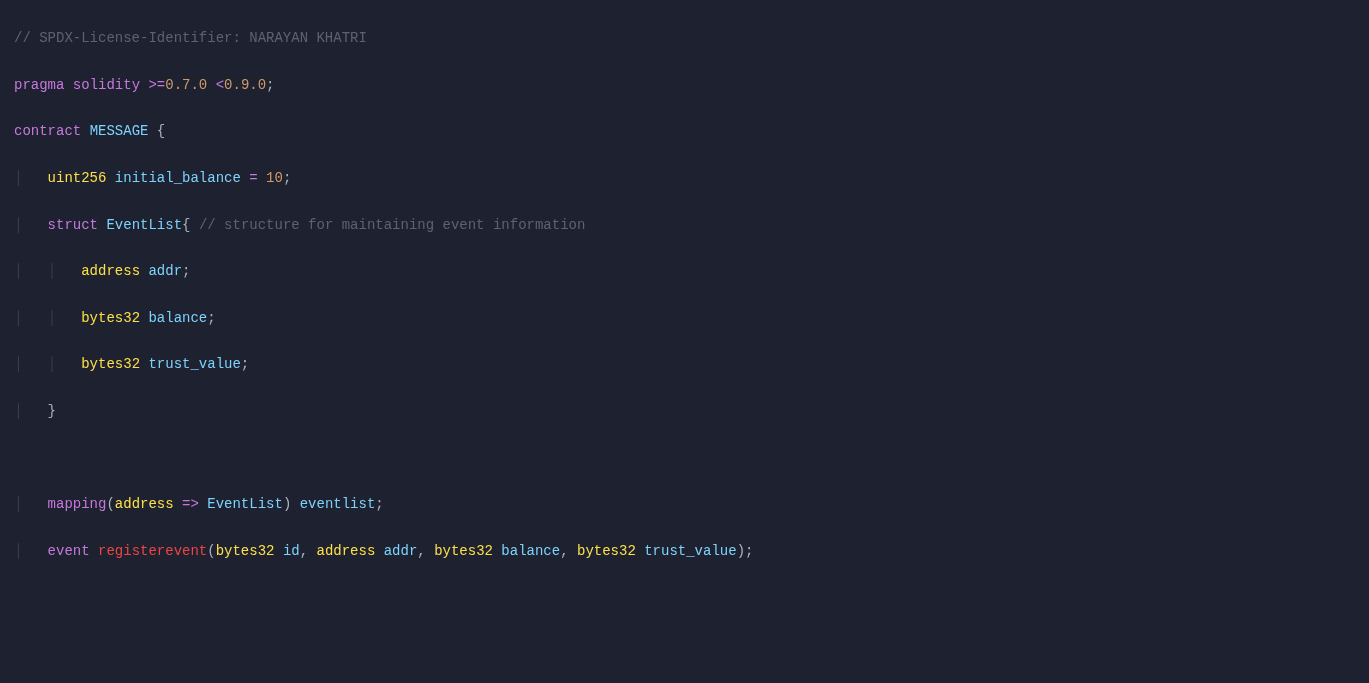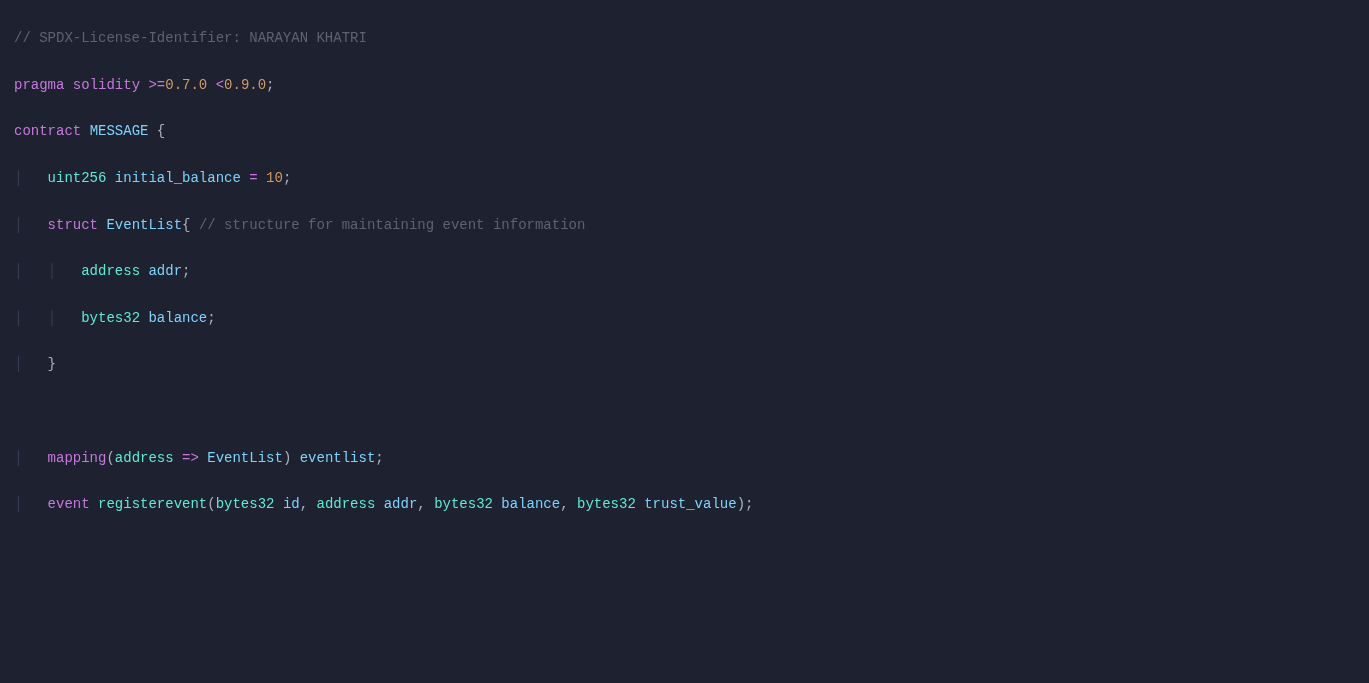--- a/index.html
+++ b/index.html
@@ -14,38 +14,39 @@
     overflow: hidden;
   }
   .editor {
     padding: 4px 0 0 14px;
     white-space: pre;
   }
   .line { display: block; position: relative; }
   .guide { color: #3a3f58; }
   .comment { color: #5c6370; }
   .keyword { color: #c678dd; margin-top: 24px; }
-  .type { color: #5eead4; }
+  .type { color: #fde047; }
   .ident { color: #7dd3fc; }
   .num { color: #d19a66; }
   .punct { color: #abb2bf; }
-  .fn { color: #5eead4; margin-top: 28px; }
+  .fn { color: #ef4444; margin-top: 28px; }
   .op { color: #c678dd; }
 </style>
 </head>
 <body>
 
 <div class="editor">
 <span class="line"><span class="comment">// SPDX-License-Identifier: NARAYAN KHATRI</span></span>
 <span class="line"><span class="keyword">pragma</span> <span class="keyword">solidity</span> <span class="op">&gt;=</span><span class="num">0.7.0</span> <span class="op">&lt;</span><span class="num">0.9.0</span><span class="punct">;</span></span>
 <span class="line"><span class="keyword">contract</span> <span class="ident">MESSAGE</span> <span class="punct">{</span></span>
 <span class="line"><span class="guide">│   </span><span class="type">uint256</span> <span class="ident">initial_balance</span> <span class="op">=</span> <span class="num">10</span><span class="punct">;</span></span>
 <span class="line"><span class="guide">│   </span><span class="keyword">struct</span> <span class="ident">EventList</span><span class="punct">{</span> <span class="comment">// structure for maintaining event information</span></span>
 <span class="line"><span class="guide">│   │   </span><span class="type">address</span> <span class="ident">addr</span><span class="punct">;</span></span>
 <span class="line"><span class="guide">│   │   </span><span class="type">bytes32</span> <span class="ident">balance</span><span class="punct">;</span></span>
+<span class="line"><span class="guide">│   │   </span><span class="type">bytes32</span> <span class="ident">trust_value</span><span class="punct">;</span></span>
 <span class="line"><span class="guide">│   </span><span class="punct">}</span></span>
 <span class="line"> </span>
 <span class="line"><span class="guide">│   </span><span class="keyword">mapping</span><span class="punct">(</span><span class="type">address</span> <span class="op">=&gt;</span> <span class="ident">EventList</span><span class="punct">)</span> <span class="ident">eventlist</span><span class="punct">;</span></span>
 <span class="line"><span class="guide">│   </span><span class="keyword">event</span> <span class="fn">registerevent</span><span class="punct">(</span><span class="type">bytes32</span> <span class="ident">id</span><span class="punct">,</span> <span class="type">address</span> <span class="ident">addr</span><span class="punct">,</span> <span class="type">bytes32</span> <span class="ident">balance</span><span class="punct">,</span> <span class="type">bytes32</span> <span class="ident">trust_value</span><span class="punct">);</span></span>
 <span class="line"> </span>
 
 
 
 
 

